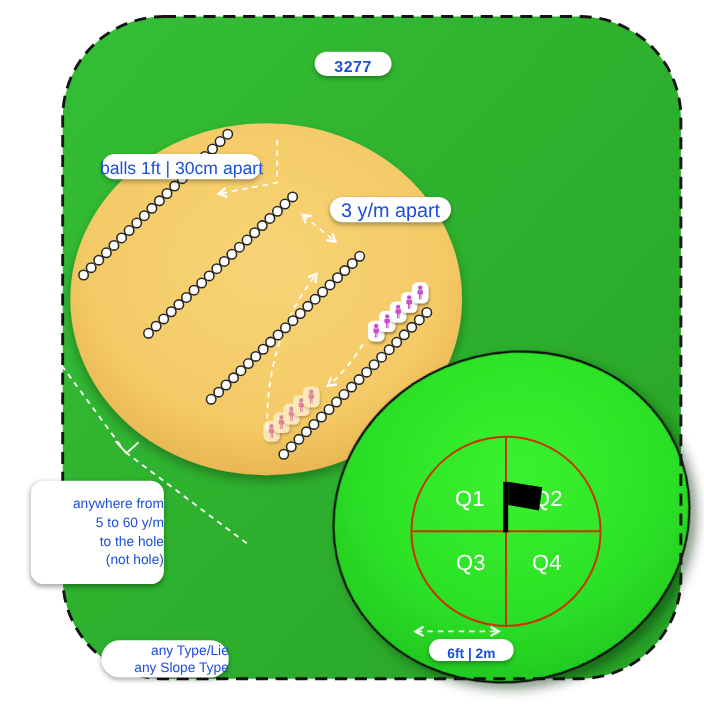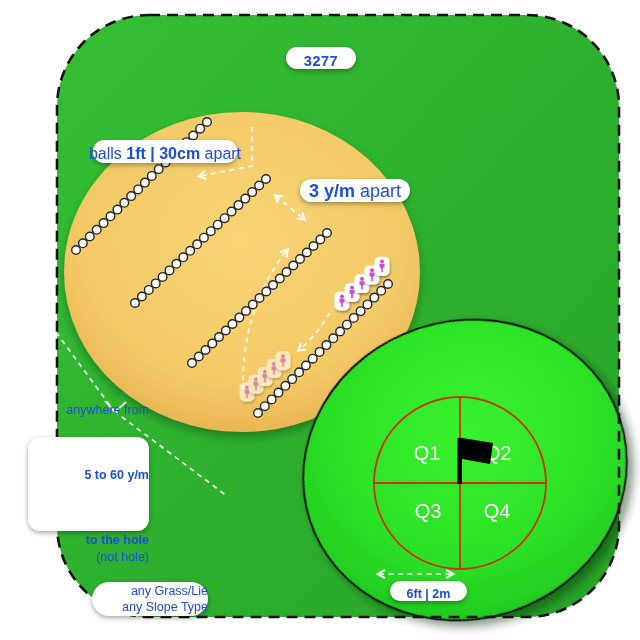--- a/index.html
+++ b/index.html
@@ -13,21 +13,21 @@
   .badge{left:286px;top:47px;width:70px;height:22px;border-radius:12px;
     font-size:14.5px;font-weight:bold;letter-spacing:.5px;}
   .lbl-balls{left:93px;top:140px;width:144px;height:23px;border-radius:11px;font-size:16px;white-space:pre;}
   .lbl-ym{left:300px;top:179px;width:110px;height:23px;border-radius:12px;font-size:18px;white-space:pre;}
   .box-anywhere{left:28px;top:437px;width:121px;height:94px;border-radius:12px;
     font-size:12.5px;line-height:17px;flex-direction:column;text-align:center;}
   .pill-slope{left:92px;top:582px;width:116px;height:34px;border-radius:17px;
     font-size:12.5px;line-height:16px;flex-direction:column;text-align:center;}
   .pill-size{left:390px;top:581px;width:77px;height:20px;border-radius:10px;
     font-size:12.5px;font-weight:bold;white-space:pre;}
-  .b{font-weight:bold;margin-top:48px;}
+  .b{font-weight:normal;}
   .ball{fill:#ffffff;stroke:#262626;stroke-width:1.4;}
   .tile{fill:#ffffff;}
   .guide{fill:none;stroke:#ffffff;stroke-width:1.7;stroke-dasharray:5 4.5;opacity:.95;}
   .guide-solid{fill:none;stroke:#ffffff;stroke-width:1.7;opacity:.95;}
   .qlabel{fill:#ffffff;font-family:"Liberation Sans",sans-serif;font-size:20px;}
 </style>
 </head>
 <body>
 
 <div class="stage">
@@ -251,21 +251,21 @@
   </div>
 
   <div class="overlay box-anywhere">
     <div>anywhere from</div>
     <div class="b">5 to 60 y/m</div>
     <div class="b">to the hole</div>
     <div>(not hole)</div>
   </div>
 
   <div class="overlay pill-slope">
-    <div>any Grass/Lie</div>
+    <div>any Type/Lie</div>
     <div>any Slope Type</div>
   </div>
 
   <div class="overlay pill-size">
     <span>6ft | 2m</span>
   </div>
 
 </div>
 
 </body></html>

